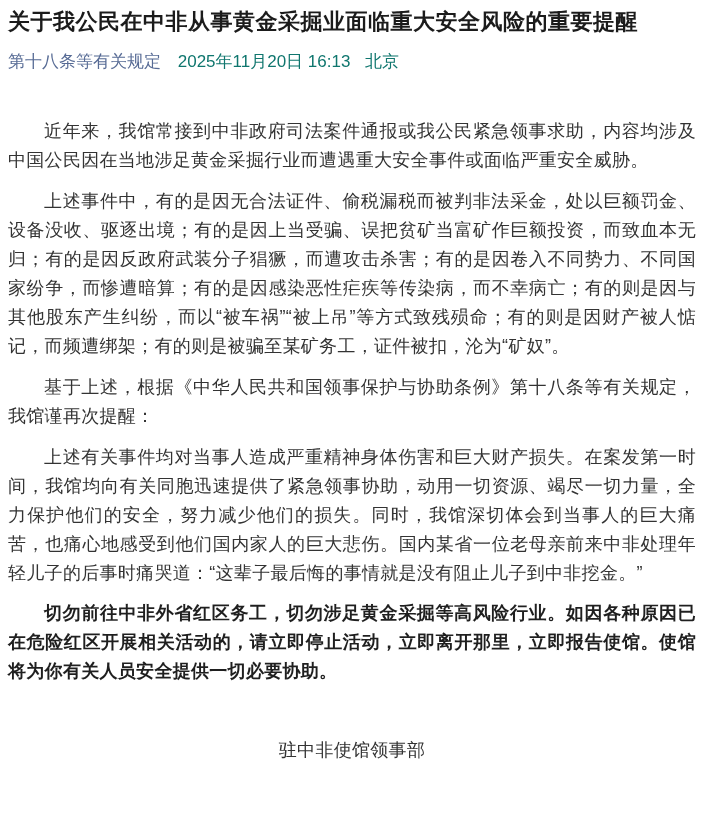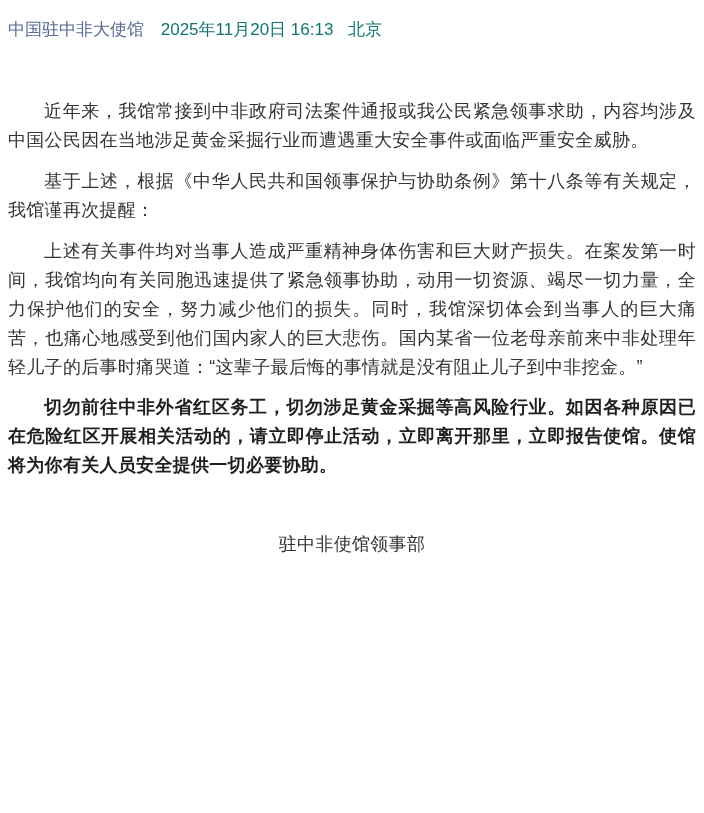--- a/index.html
+++ b/index.html
@@ -33,21 +33,21 @@
   .byline .account {
     color: #576b95;
     margin-right: 12px;
     cursor: pointer;
   }
   .byline .meta {
     color: #0f766e;
     margin-right: 10px;
   }
   .content {
-    margin-top: 56px;
+    margin-top: 44px;
   }
   .content p {
     margin: 0 0 12px 0;
     font-size: 18px;
     line-height: 29px;
     color: #333333;
     text-align: justify;
     text-indent: 2em;
     letter-spacing: 0.3px;
   }
@@ -65,28 +65,30 @@
     margin-top: 49px;
   }
   .content p.sig-date {
     margin-top: 16px;
   }
 </style>
 </head>
 <body>
 
 <div class="article">
+  <h1 class="title">关于我公民在中非从事黄金采掘业面临重大安全风险的重要提醒</h1>
 
   <div class="byline">
-    <span class="account">中国驻中非大使馆</span>
+    <span class="account">第十八条等有关规定</span>
     <span class="meta">2025年11月20日 16:13</span>
     <span class="meta">北京</span>
   </div>
 
   <div class="content">
     <p>近年来，我馆常接到中非政府司法案件通报或我公民紧急领事求助，内容均涉及中国公民因在当地涉足黄金采掘行业而遭遇重大安全事件或面临严重安全威胁。</p>
+    <p>上述事件中，有的是因无合法证件、偷税漏税而被判非法采金，处以巨额罚金、设备没收、驱逐出境；有的是因上当受骗、误把贫矿当富矿作巨额投资，而致血本无归；有的是因反政府武装分子猖獗，而遭攻击杀害；有的是因卷入不同势力、不同国家纷争，而惨遭暗算；有的是因感染恶性疟疾等传染病，而不幸病亡；有的则是因与其他股东产生纠纷，而以“被车祸”“被上吊”等方式致残殒命；有的则是因财产被人惦记，而频遭绑架；有的则是被骗至某矿务工，证件被扣，沦为“矿奴”。</p>
     <p>基于上述，根据《中华人民共和国领事保护与协助条例》第十八条等有关规定，我馆谨再次提醒：</p>
     <p>上述有关事件均对当事人造成严重精神身体伤害和巨大财产损失。在案发第一时间，我馆均向有关同胞迅速提供了紧急领事协助，动用一切资源、竭尽一切力量，全力保护他们的安全，努力减少他们的损失。同时，我馆深切体会到当事人的巨大痛苦，也痛心地感受到他们国内家人的巨大悲伤。国内某省一位老母亲前来中非处理年轻儿子的后事时痛哭道：“这辈子最后悔的事情就是没有阻止儿子到中非挖金。”</p>
     <p class="bold">切勿前往中非外省红区务工，切勿涉足黄金采掘等高风险行业。如因各种原因已在危险红区开展相关活动的，请立即停止活动，立即离开那里，立即报告使馆。使馆将为你有关人员安全提供一切必要协助。</p>
 
     <p class="sig sig-name">驻中非使馆领事部</p>
   </div>
 </div>
 
 </body></html>

